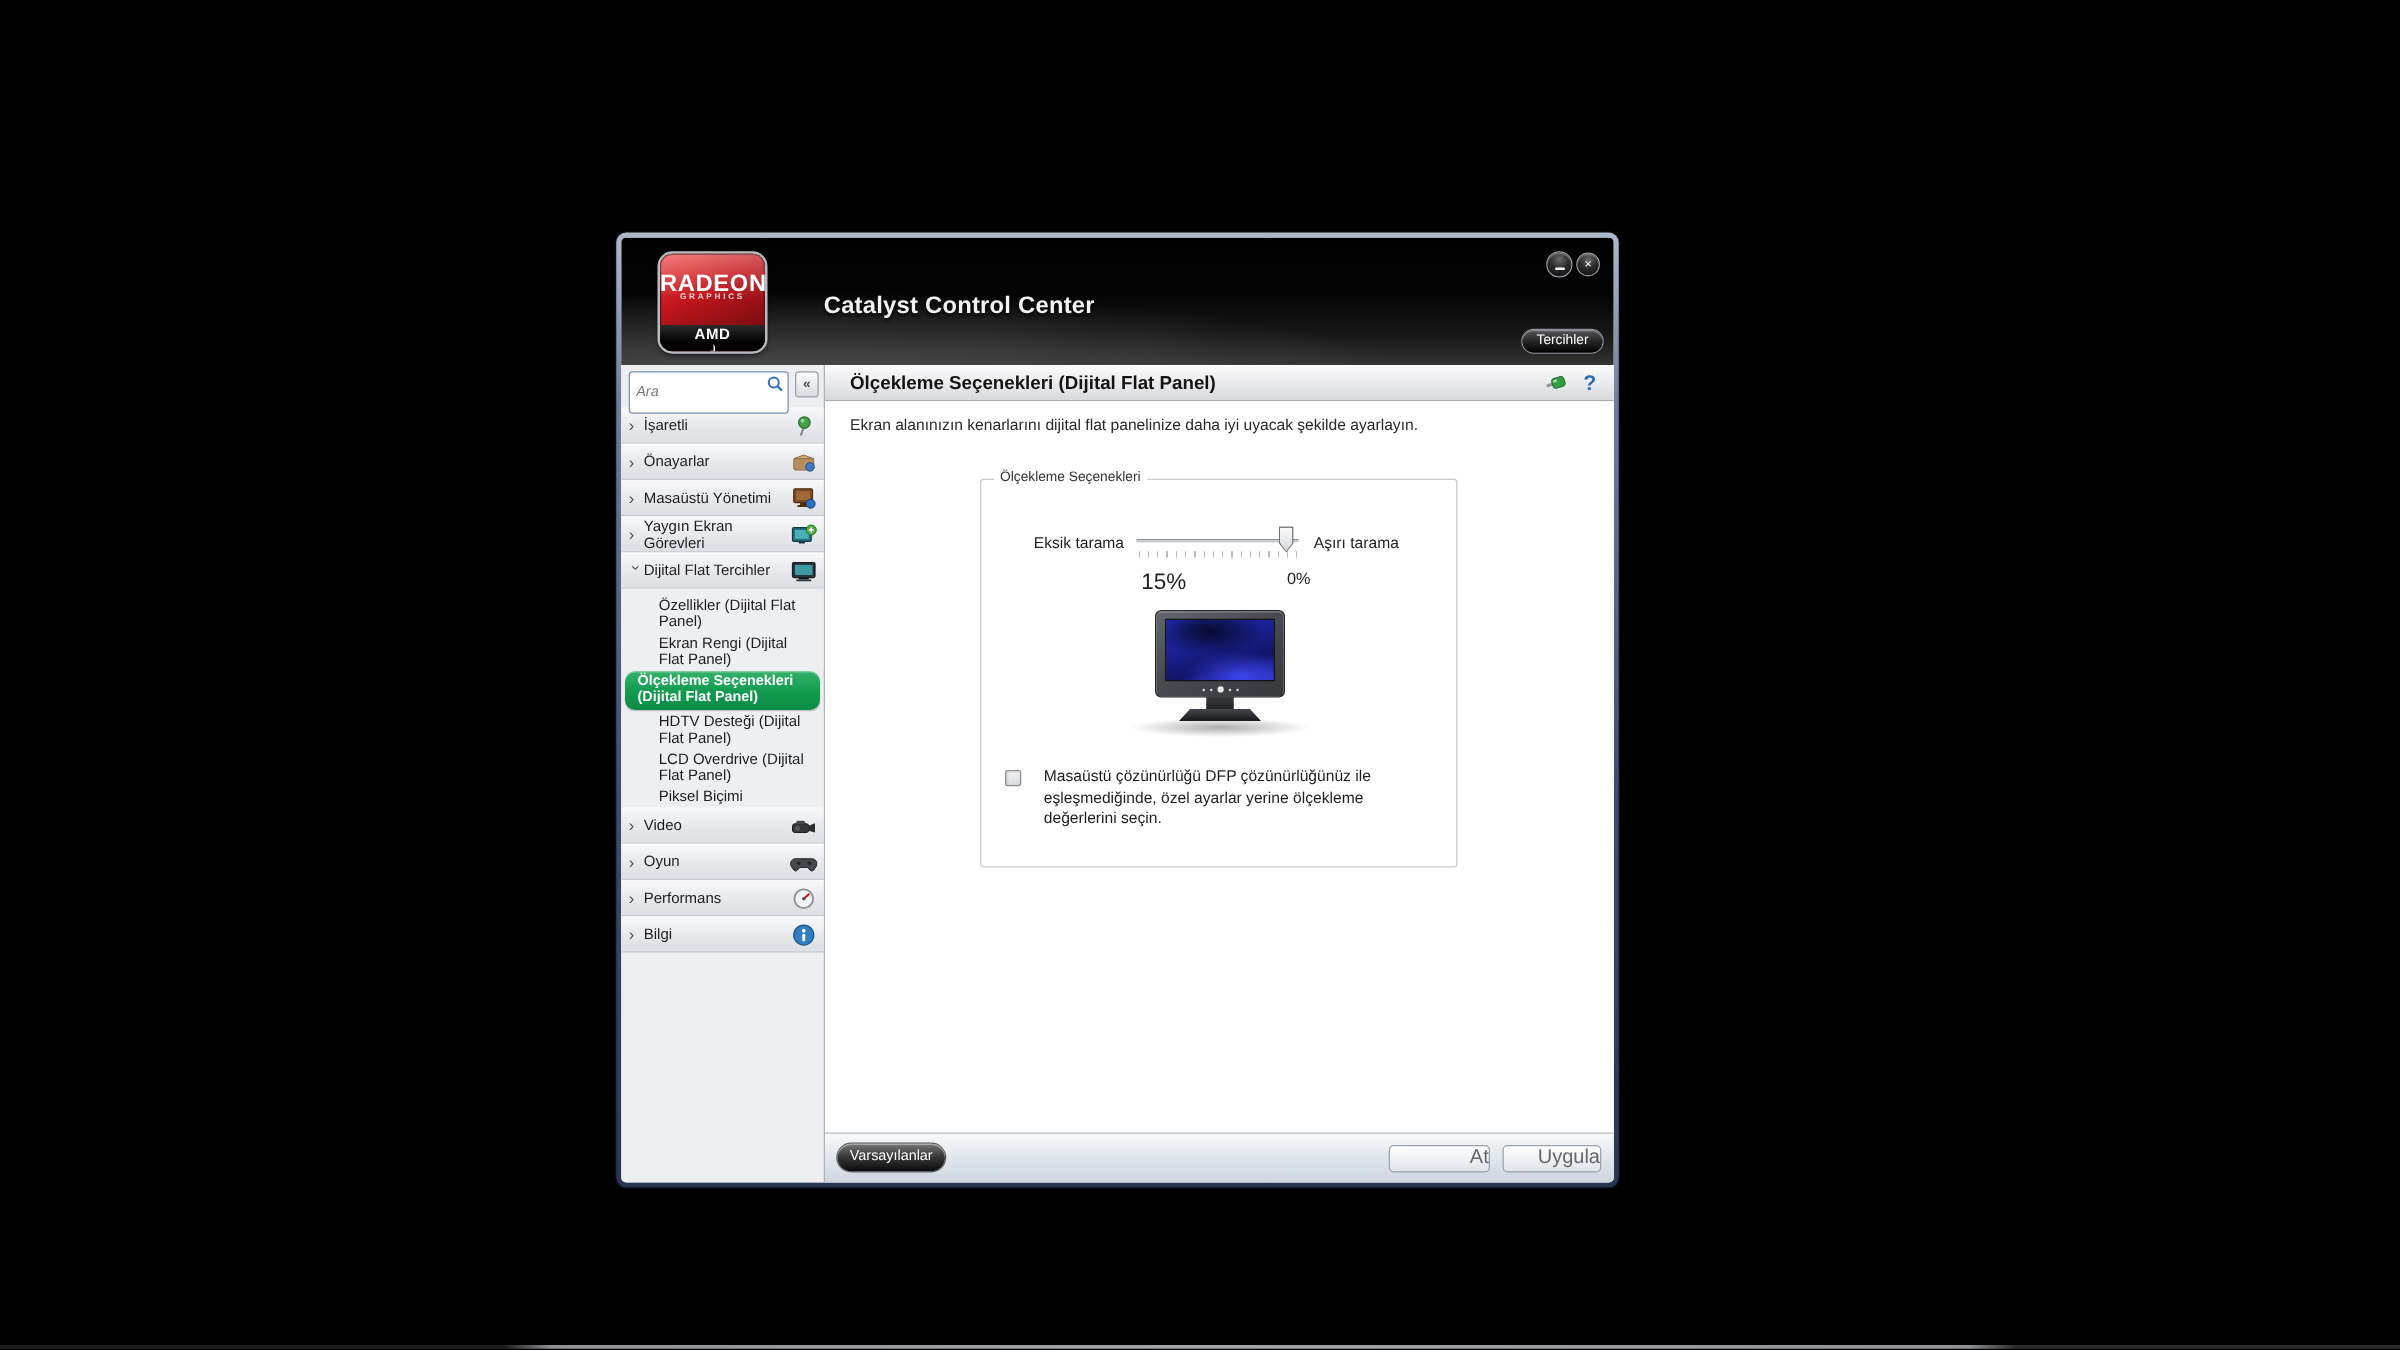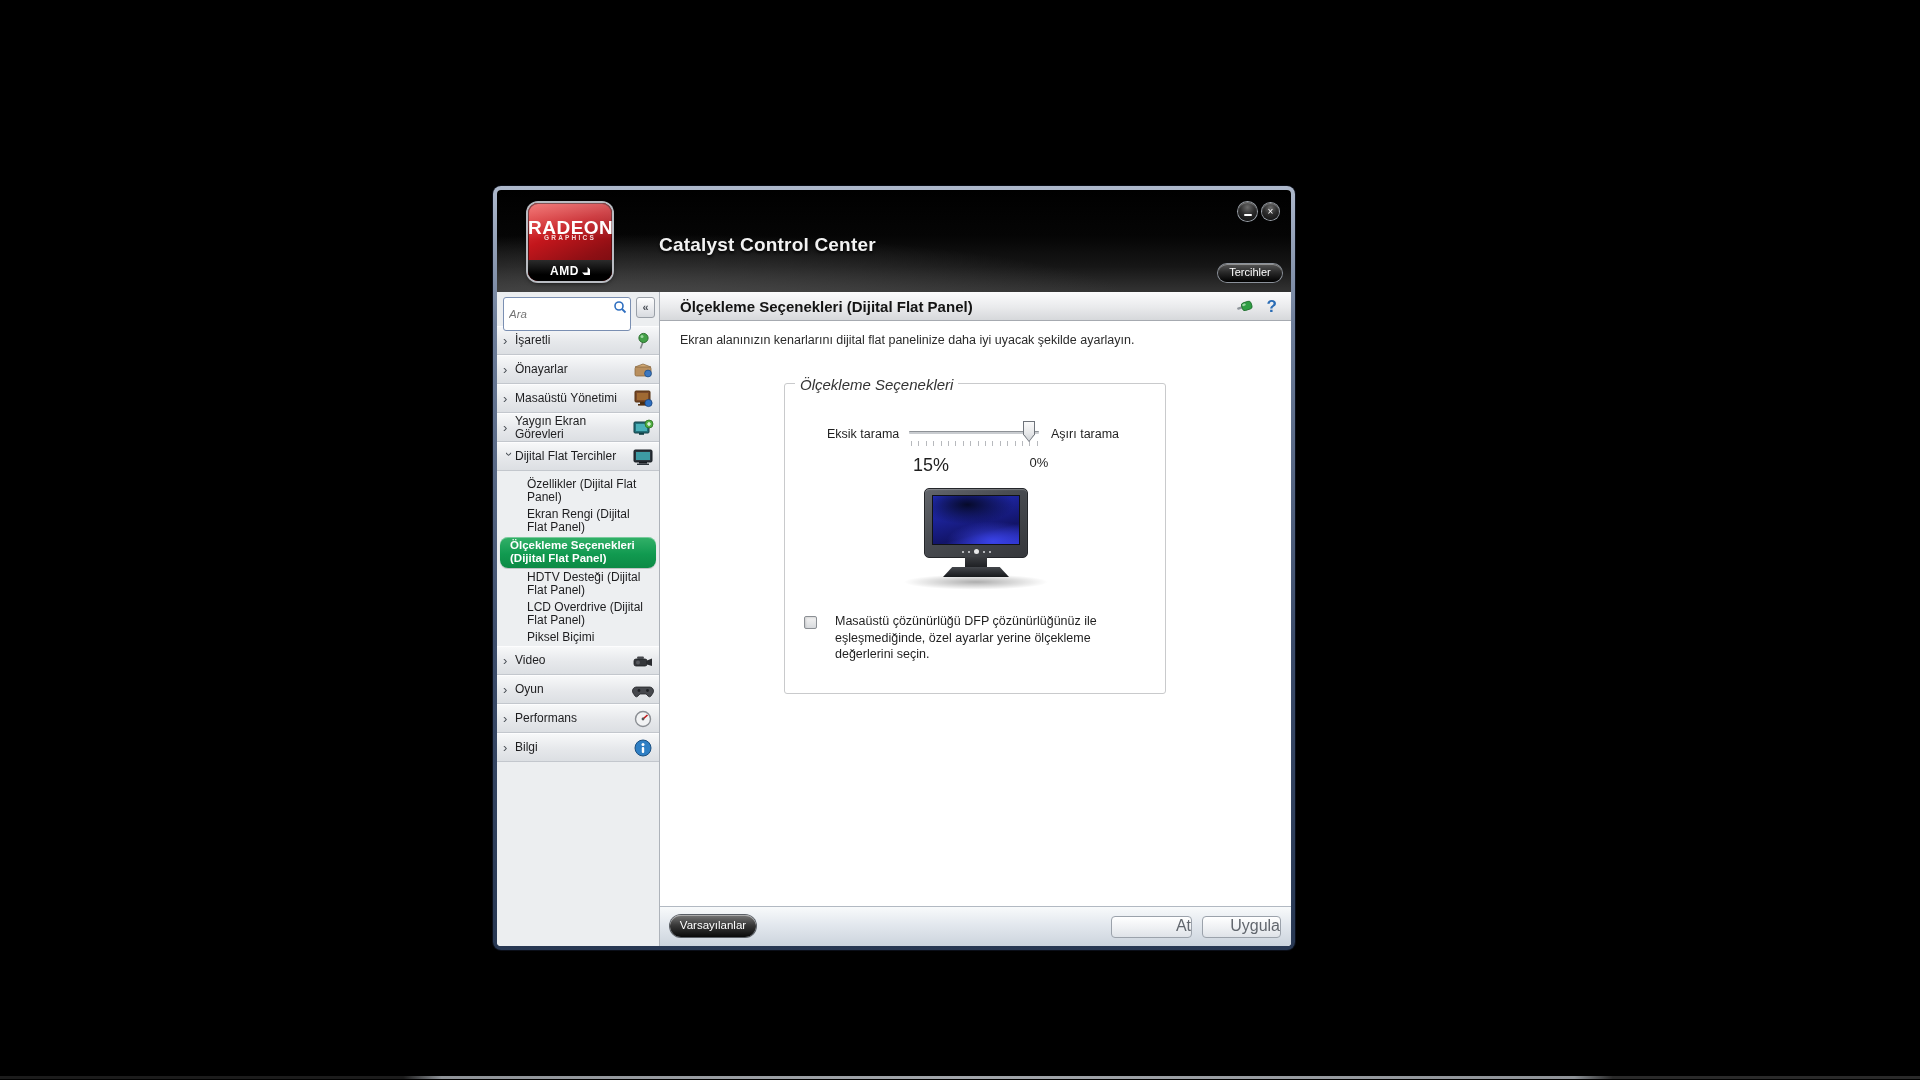--- a/index.html
+++ b/index.html
@@ -27,21 +27,21 @@
     box-shadow:0 0 0 2px #b9bcc2, inset 0 0 0 1px #5a0d10, 0 2px 5px rgba(0,0,0,.8);
     background:linear-gradient(155deg,#ef4b49 0%,#c3161c 38%,#8e0f14 70%,#6c0a0e 100%); }
   .logo-sheen { position:absolute; left:0; top:0; width:100%; height:46%;
     background:linear-gradient(180deg,rgba(255,255,255,.28),rgba(255,255,255,0)); }
   .logo-radeon { position:absolute; left:0; top:14px; width:100%; text-align:center;
     color:#fff; font-weight:bold; font-size:19px; letter-spacing:.5px; }
   .logo-graphics { position:absolute; left:0; top:31px; width:100%; text-align:center;
     color:#f4d9d9; font-weight:bold; font-size:6.5px; letter-spacing:2.2px; }
   .logo-band { position:absolute; left:0; bottom:0; width:100%; height:21px;
     background:linear-gradient(180deg,#2b2b2b,#000 70%);
-    display:flex; align-items:center; justify-content:center; gap:3px; }
+    display:flex; align-items:center; justify-content:center; gap:3px;flex-direction:column; }
   .logo-amd { color:#fff; font-weight:bold; font-size:12px; letter-spacing:.5px; }
   .logo-arrow { width:8px; height:8px; background:#fff;
     clip-path:polygon(30% 0,100% 0,100% 70%,70% 100%,70% 30%,0 30%); transform:rotate(90deg); }
   .app-title { position:absolute; left:162px; top:44px; color:#f2f2f2; font-weight:bold;
     font-size:19px; text-shadow:0 2px 3px rgba(0,0,0,.9); letter-spacing:.2px; }
   .winbtn { position:absolute; border-radius:50%; cursor:default;
     background:radial-gradient(circle at 50% 28%,#6a6a6a 0%,#2c2c2c 45%,#0c0c0c 100%);
     box-shadow:0 0 0 1px #9aa0a8, inset 0 1px 1px rgba(255,255,255,.35);
     display:flex; align-items:center; justify-content:center; }
   .btn-min { left:741px; top:12px; width:19px; height:19px; }
@@ -92,21 +92,21 @@
   .content-title { flex:1; font-size:15px; font-weight:bold; color:#141414; }
   .hdr-icons { display:flex; align-items:center; gap:12px; }
   .help-q { color:#2a6cb5; font-weight:bold; font-size:17px; line-height:17px; }
 
   .content-body { flex:1; position:relative; background:#fff; }
   .description { position:absolute; left:20px; top:12px; font-size:12.5px; color:#2a2a2a; }
 
   .groupbox { position:absolute; left:124px; top:62px; width:382px; height:311px;
     border:1px solid #c9cacc; border-radius:3px; }
   .legend { position:absolute; left:10px; top:-8px; background:#fff; padding:0 5px;
-    font-size:15px; color:#333;font-style:italic; }
+    font-size:11px; color:#333; }
 
   .lbl-left  { position:absolute; left:42px;  top:43px; font-size:12.5px; color:#1f1f1f; }
   .lbl-right { position:absolute; left:266px; top:43px; font-size:12.5px; color:#1f1f1f; }
   .slider-track { position:absolute; left:124px; top:47px; width:130px; height:3px;
     background:#c9ccd0; border-top:1px solid #8e9297; border-radius:1px; }
   .slider-ticks { position:absolute; left:126px; top:57px; width:128px; height:5px;
     background:repeating-linear-gradient(90deg,#b7b9bd 0 1px,transparent 1px 7.4px); }
   .slider-thumb { position:absolute; left:238px; top:37px; width:12px; height:21px;
     background:#6f747b;
     clip-path:polygon(0 0,100% 0,100% 64%,50% 100%,0 64%); }

